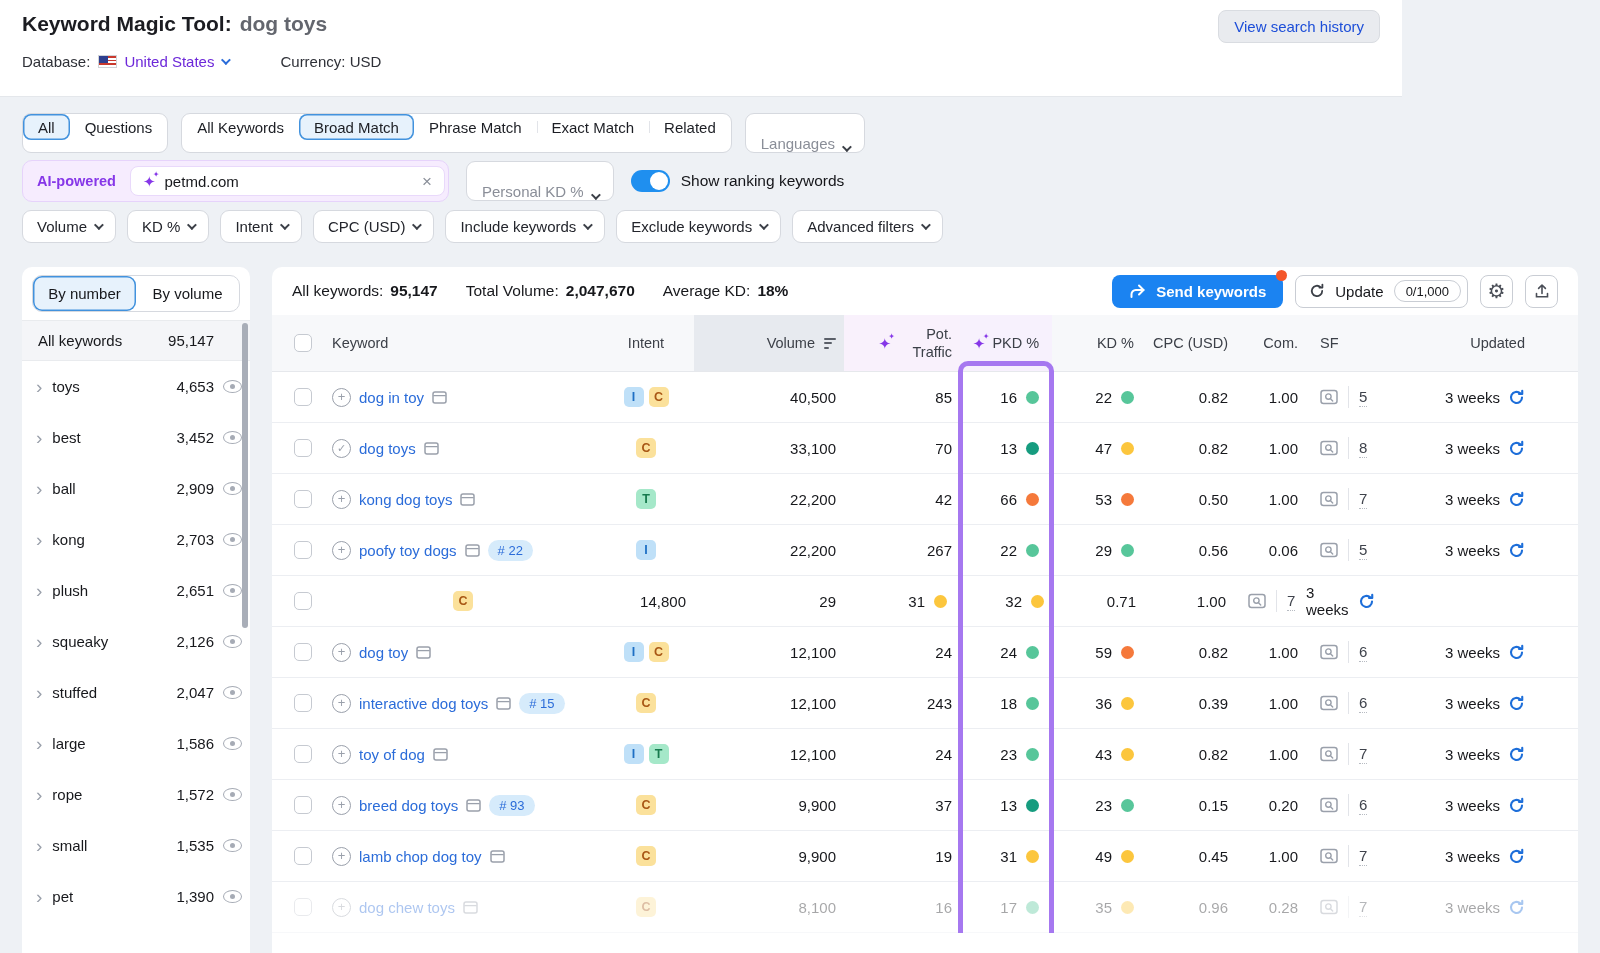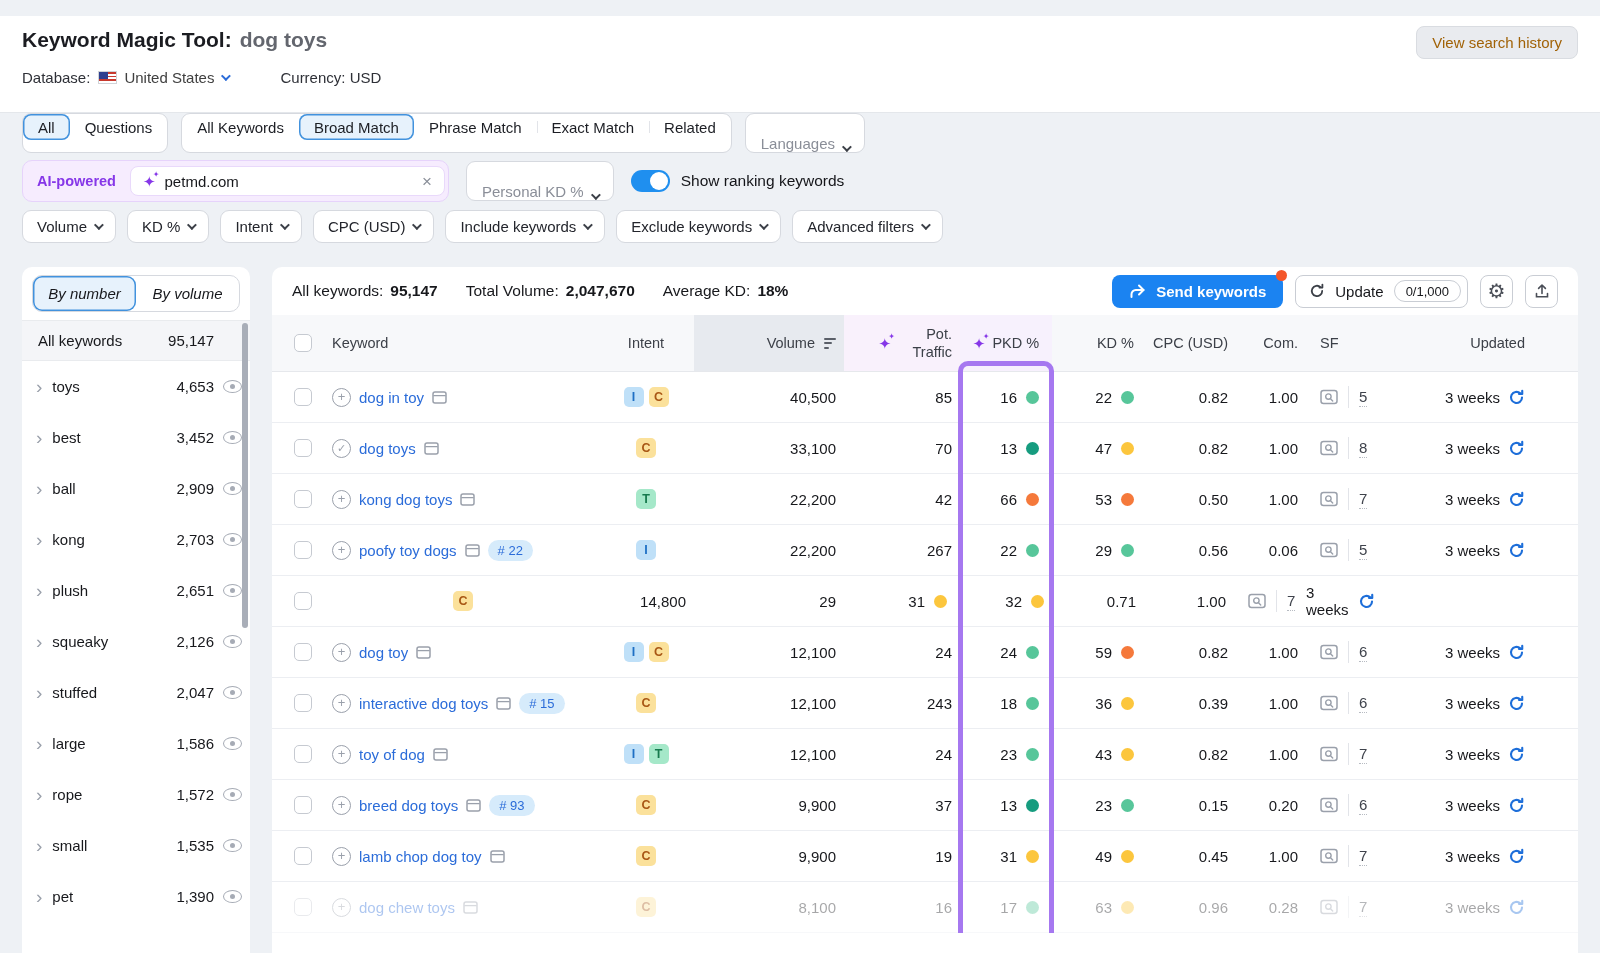--- a/index.html
+++ b/index.html
@@ -1,31 +1,31 @@
 <!DOCTYPE html>
 <html><head>
 <meta charset="utf-8">
 <style>
   * { box-sizing: border-box; margin: 0; padding: 0; }
   html,body { width:1600px; height:953px; overflow:hidden; }
   body { font-family:"Liberation Sans", sans-serif; background:#eef1f5; color:#17181c; position:relative; }
 
   
-  .topbar { position:absolute; top:16px; left:0; width:1600px; height:97px; background:#fff; border-bottom:1px solid #e4e7eb; }
+  .topbar { position:absolute; top:0; left:0; width:1402px; height:97px; background:#fff; border-bottom:1px solid #e4e7eb; }
   .page-title { position:absolute; left:22px; top:12px; font-size:21px; font-weight:700; color:#1b1c21; }
   .page-title .sub { color:#63666e; margin-left:8px; }
   .db-row { position:absolute; left:22px; top:53px; display:flex; align-items:center; font-size:15px; color:#2e3037; }
   .db-label { margin-right:8px; }
   .flag { width:19px; height:13px; display:inline-block; position:relative; background:repeating-linear-gradient(180deg,#c8392e 0 1.8px,#fff 1.8px 3.6px); border:0.5px solid #d0d3d8; margin-right:7px; }
   .flag::before { content:""; position:absolute; left:0; top:0; width:9px; height:7px; background:#2e3f8f; }
-  .link-blue { color:#404040; }
+  .link-blue { color:#6d28d9; }
   .chev { display:inline-block; width:7px; height:7px; border-right:2px solid currentColor; border-bottom:2px solid currentColor; transform:rotate(45deg) translateY(-2px); margin-left:7px; }
   .chev.blue { color:#2b6cd9; }
   .currency { margin-left:52px; color:#2e3037; }
-  .history-btn { position:absolute; right:22px; top:10px; height:33px; padding:0 15px; display:flex; align-items:center; background:#e9ebef; border:1px solid #d9dce1; border-radius:8px; font-size:15px; color:#a16207; cursor:pointer; }
+  .history-btn { position:absolute; right:22px; top:10px; height:33px; padding:0 15px; display:flex; align-items:center; background:#e9ebef; border:1px solid #d9dce1; border-radius:8px; font-size:15px; color:#1d4ed8; cursor:pointer; }
 
   
   .tabs-row { position:absolute; top:113px; left:22px; display:flex; gap:13px; }
   .tab-group { display:flex; background:#fff; border:1px solid #d6d9df; border-radius:9px; }
   .tab { height:26px; padding:0 15px; display:flex; align-items:center; font-size:15px; color:#1c1e24; cursor:pointer; border-radius:8px; position:relative; }
   .tab + .tab::before { content:""; position:absolute; left:0; top:7px; bottom:7px; width:1px; background:#e2e4e9; }
   .tab.selected { background:#e7f2fc; box-shadow:inset 0 0 0 1.5px #4292dd; }
   .tab.selected::before, .tab.selected + .tab::before { display:none; }
   .pill-dd { height:40px; border:1px solid #d6d9df; border-radius:9px; background:#fff; display:flex; align-items:flex-end; padding:0 15px; font-size:15px; color:#8a8e98; cursor:pointer; }
   .pill-dd .chev { color:#3c4048; }
@@ -44,21 +44,21 @@
   .toggle-label { font-size:15.5px; color:#141519; }
 
   
   .filters-row { position:absolute; top:210px; left:22px; display:flex; gap:11px; }
   .filter-dd { height:33px; border:1px solid #d6d9df; border-radius:9px; background:#fff; display:flex; align-items:center; padding:0 14px; font-size:15px; color:#23252c; cursor:pointer; }
   .filter-dd .chev { color:#3c4048; }
 
   
   .sidebar-card { position:absolute; left:22px; top:267px; width:228px; bottom:0; background:#fff; border-radius:10px 10px 0 0; }
   .seg { margin:8px 10px 0 10px; display:flex; border:1px solid #d6d9df; border-radius:10px; height:37px; padding:0; }
-  .seg-btn { flex:1; display:flex; align-items:center; justify-content:center; font-size:15px; color:#17181c; cursor:pointer; border-radius:9px;font-style:italic; }
+  .seg-btn { flex:1; display:flex; align-items:center; justify-content:center; font-size:15px; color:#17181c; cursor:pointer; border-radius:9px; }
   .seg-btn.selected { background:#e7f2fc; box-shadow:inset 0 0 0 1.5px #4292dd; }
   .side-allrow { margin-top:8px; height:41px; background:#f4f5f8; display:flex; align-items:center; padding:0 36px 0 16px; font-size:15px; color:#17181c; border-top:1px solid #e9ebee; border-bottom:1px solid #e9ebee; cursor:pointer; }
   .side-allrow .cnt { margin-left:auto; }
   .side-list { }
   .side-item { height:51px; display:flex; align-items:center; padding:0 8px 0 14px; font-size:15px; color:#17181c; cursor:pointer; }
   .chev-right { color:#9aa0ab; font-size:19px; line-height:1; margin-right:10px; font-weight:400; }
   .side-item .cnt { margin-left:auto; }
   .eye { width:19px; height:13px; border:1.5px solid #a6abb5; border-radius:50%; position:relative; margin-left:9px; flex:none; }
   .eye::after { content:""; position:absolute; left:50%; top:50%; width:5px; height:5px; margin:-2.5px 0 0 -2.5px; border-radius:50%; background:#a6abb5; }
   .side-scrollbar { position:absolute; right:2px; top:56px; width:6px; height:305px; background:#a9aeb8; border-radius:3px; cursor:grab; }
@@ -940,21 +940,21 @@
               <span class="ibadge ib-c">C</span>
             </span>
           </div>
           <div class="cell r c-vol">8,100</div>
           <div class="cell r c-pot">16</div>
           <div class="cell r dotcell c-pkd">
             <span>17</span>
             <span class="dot green"></span>
           </div>
           <div class="cell r dotcell c-kd">
-            <span>63</span>
+            <span>35</span>
             <span class="dot yellow"></span>
           </div>
           <div class="cell r c-cpc">0.96</div>
           <div class="cell r c-com">0.28</div>
           <div class="cell sf-cell">
             <span style="display:flex;">
               <svg width="18" height="16" viewBox="0 0 18 16">
                 <rect x="1" y="1.5" width="16" height="13" rx="2.5" fill="none" stroke="#9aa0ab" stroke-width="1.5"></rect>
                 <circle cx="8.4" cy="7.6" r="2.7" fill="none" stroke="#9aa0ab" stroke-width="1.4"></circle>
                 <path d="M10.5 9.7l2.2 2.2" stroke="#9aa0ab" stroke-width="1.4" stroke-linecap="round"></path>

